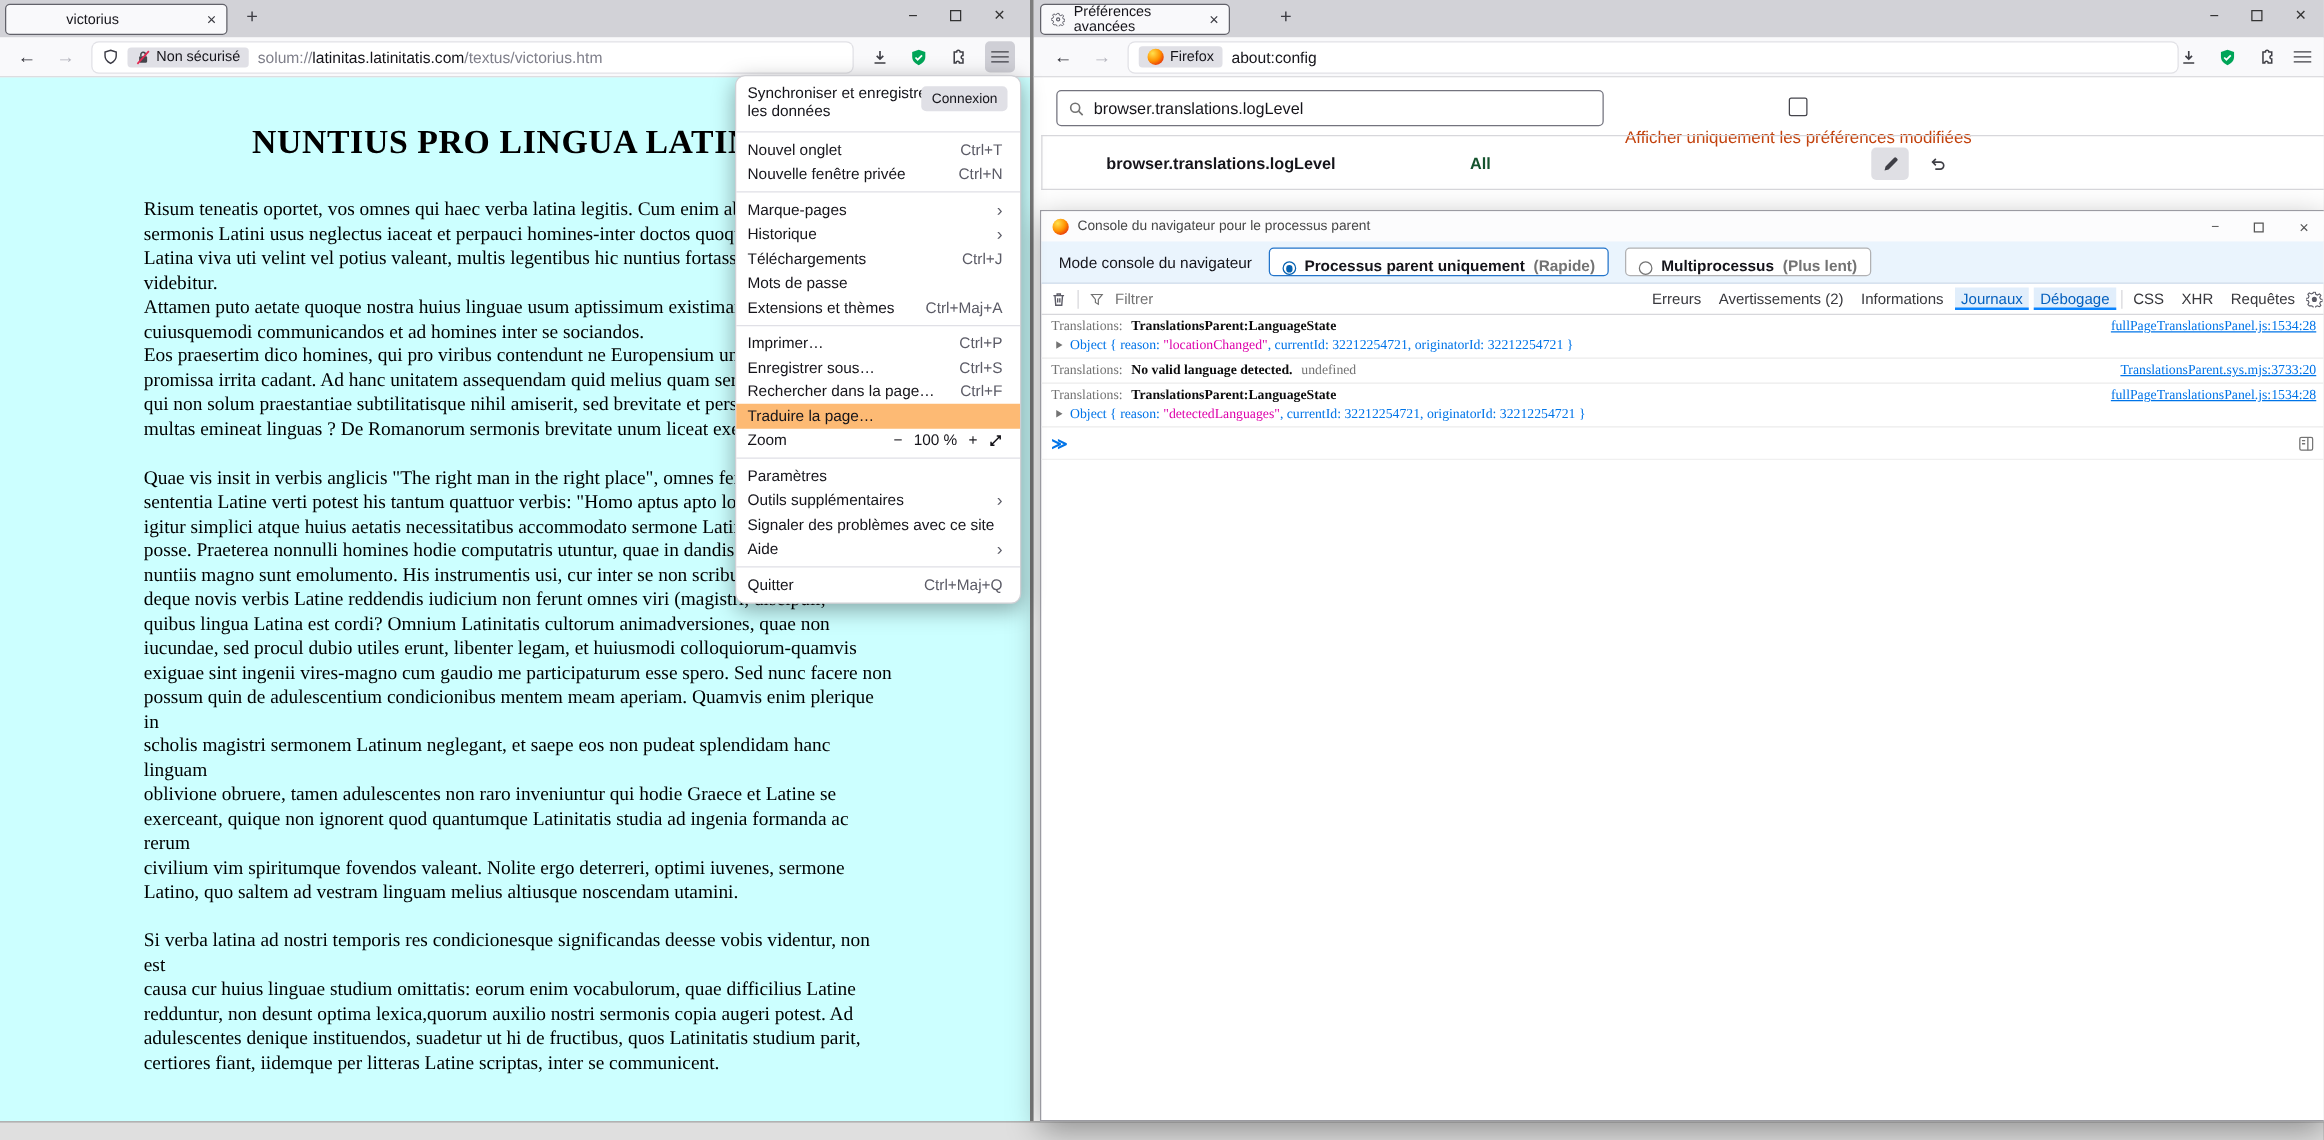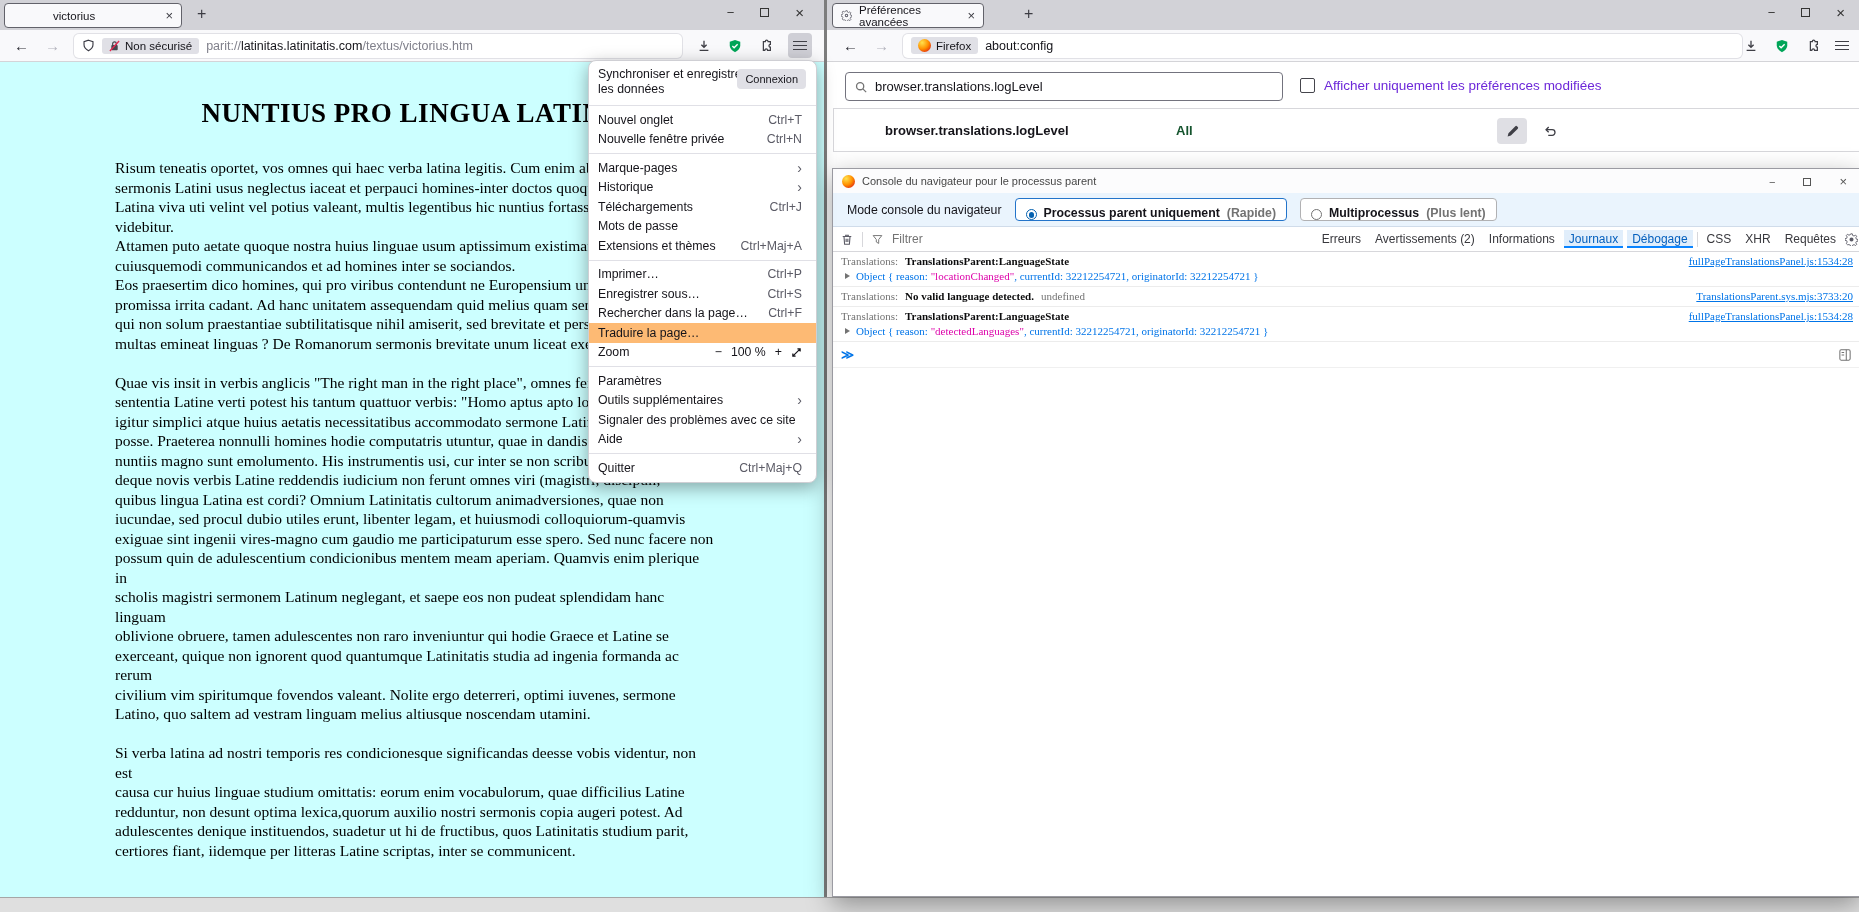--- a/index.html
+++ b/index.html
@@ -55,21 +55,21 @@
   .connex { position:absolute; right:10px; top:4px; background:#e0e0e6; border-radius:4px;
     padding:4px 8px; font-size:11px; color:#15141a; }
   .zoomctl { margin-left:auto; display:flex; align-items:center; gap:9px; color:#15141a; }
 
   
   .cfg { position:relative; height:835px; background:#fff; }
   .searchbox { position:absolute; left:18px; top:10px; width:438px; height:29px;
     border:1px solid #73737e; border-radius:4px; display:flex; align-items:center;
     padding:0 9px; gap:8px; font-size:13px; color:#15141a; }
   .cfg-check { position:absolute; left:473px; top:16px; display:flex; gap:9px; align-items:center;
-    font-size:13.5px; color:#6d28d9; }
+    font-size:13.5px; color:#c2410c;flex-direction:column; }
   .cbx { width:15px; height:15px; border:1.5px solid #45454c; border-radius:2px; background:#fff; }
   .prefrow { position:absolute; left:6px; top:46px; width:1026px; height:44px;
     border:1px solid #d7d7db; border-right:none; }
   .prefname { position:absolute; left:51px; top:14px; font-weight:bold; font-size:13px; color:#15141a; }
   .prefval { position:absolute; left:342px; top:14px; font-weight:bold; font-size:13px; color:#14532d; }
   .icbtn { position:absolute; top:9px; width:30px; height:26px; border-radius:4px;
     display:flex; align-items:center; justify-content:center; color:#3f3f46; }
   .icbtn.gray { background:#dfdfe4; }
 
   
@@ -145,21 +145,21 @@
       <span class="chip">
         <span>
           <svg width="11" height="12" viewBox="0 0 12 13">
             <rect x="2.5" y="5.5" width="7" height="5.5" rx="1" fill="#45454c"></rect>
             <path d="M4 5.5V4a2 2 0 014 0v1.5" fill="none" stroke="#45454c" stroke-width="1.3"></path>
             <line x1="1" y1="12" x2="11" y2="1" stroke="#e22850" stroke-width="1.5"></line>
             </svg>
         </span>
         <span>Non sécurisé</span>
       </span>
-      <span><span class="urldim">parit://</span><span>latinitas.latinitatis.com</span><span class="urldim">/textus/victorius.htm</span></span>
+      <span><span class="urldim">solum://</span><span>latinitas.latinitatis.com</span><span class="urldim">/textus/victorius.htm</span></span>
     </div>
     <div style="margin-left:auto; display:flex; gap:13px; margin-right:12px; align-items:center;">
       <span class="tool-ic">
         <svg width="14" height="14" viewBox="0 0 16 16" fill="none" stroke="currentColor" stroke-width="1.5">
           <path d="M8 2v7M5 6.5L8 9.5 11 6.5M3 13h10"></path>
           </svg>
       </span>
       <span class="tool-ic">
         <svg width="14" height="14" viewBox="0 0 16 16">
           <path d="M8 1l6 2v4.2c0 3.9-3 6.3-6 7.8-3-1.5-6-3.9-6-7.8V3z" fill="#00a558"></path>

